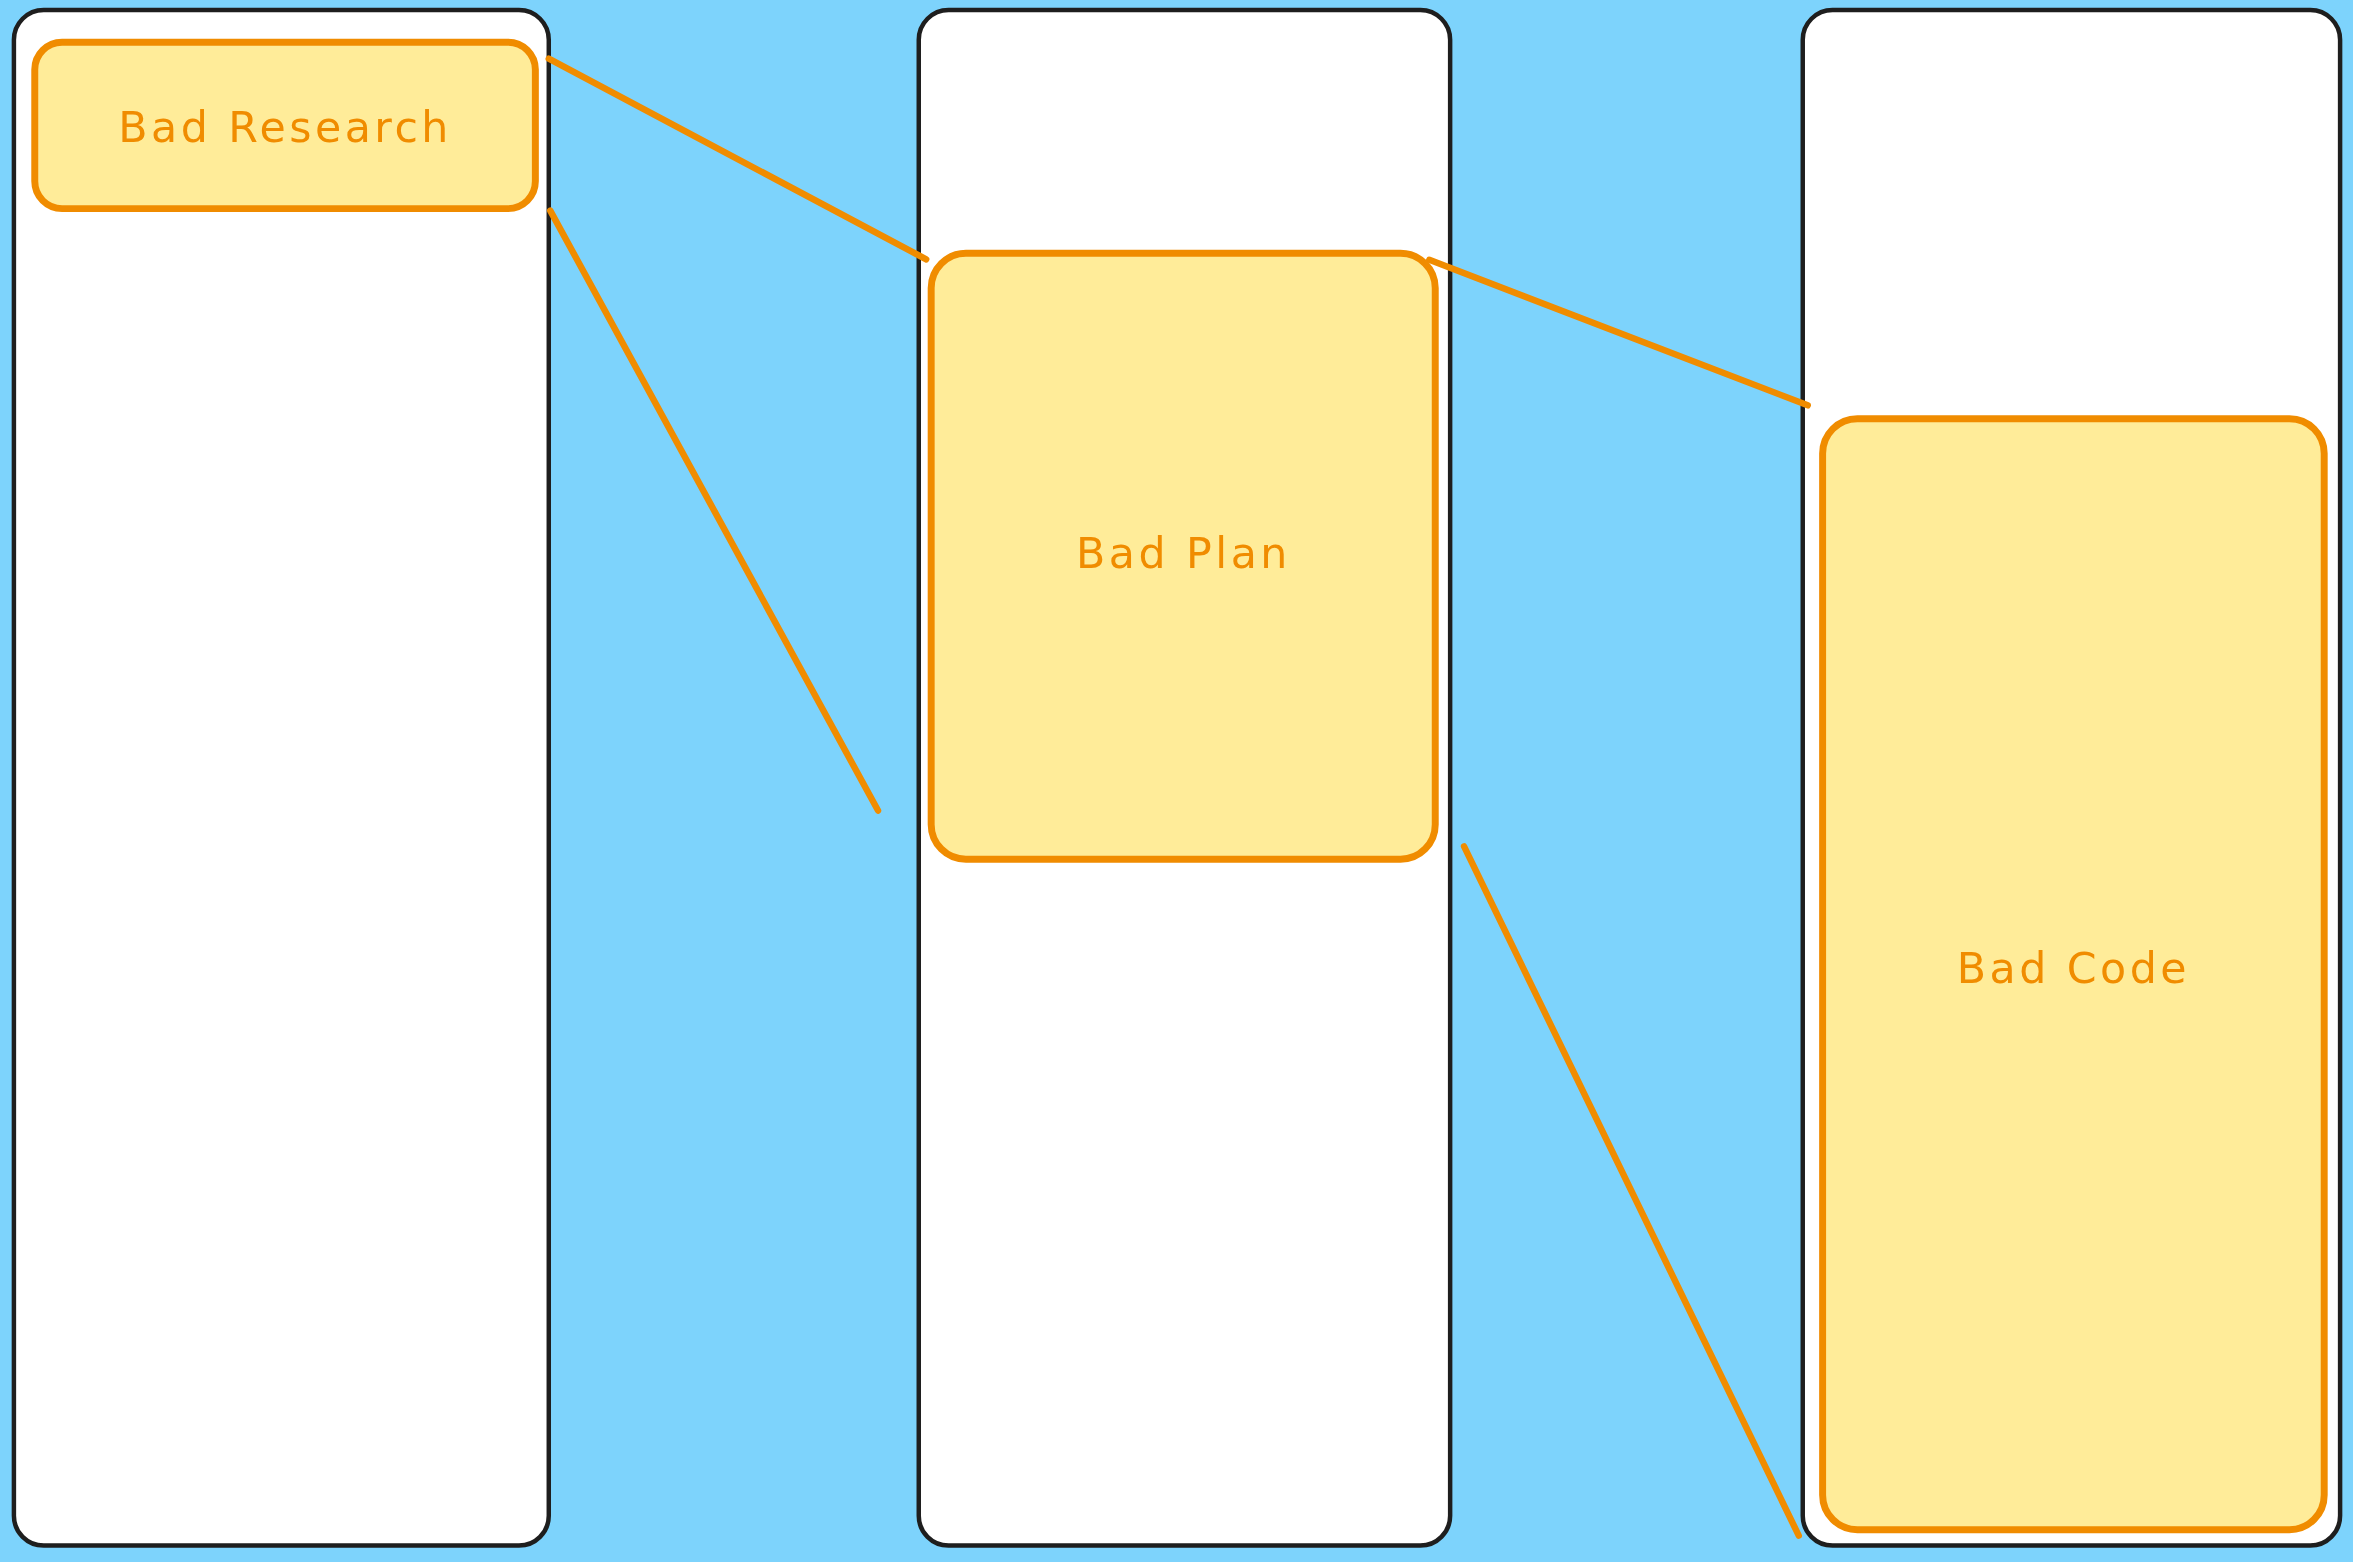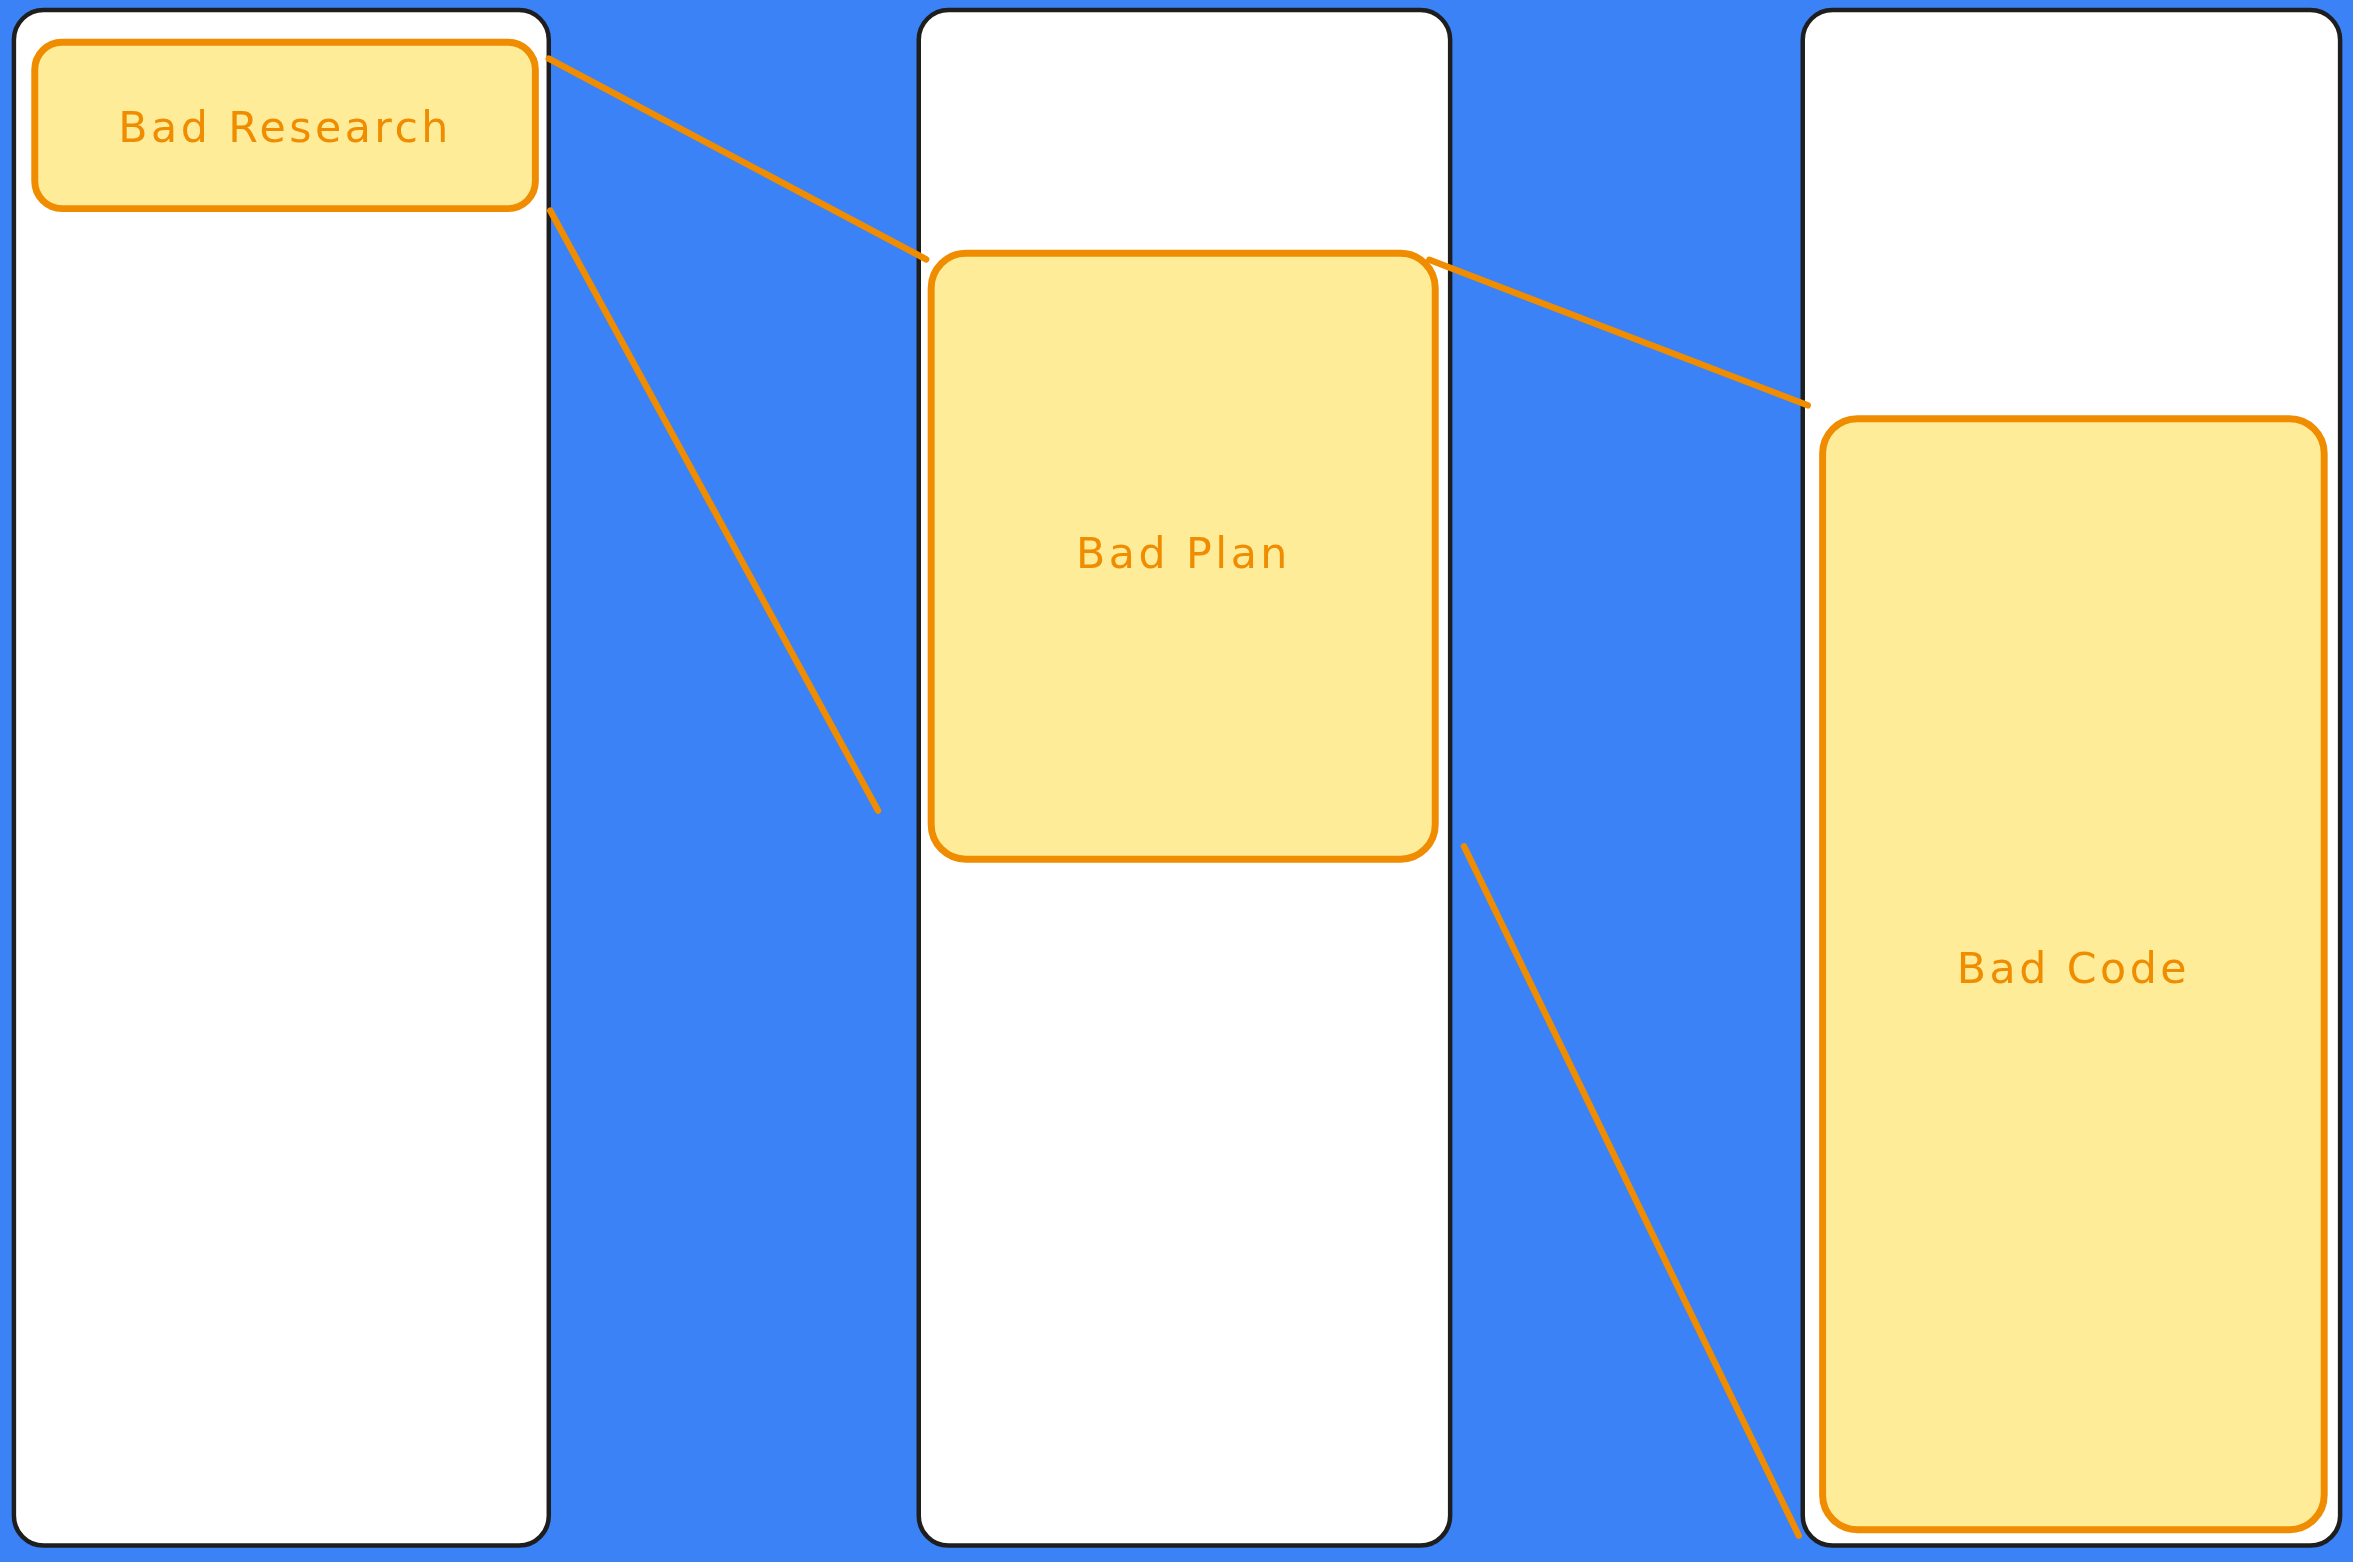--- a/index.html
+++ b/index.html
@@ -7,21 +7,21 @@
     padding: 0;
     background: #ffffff;
   }
   body {
     font-family: "DejaVu Sans", sans-serif;
   }
   #canvas {
     position: relative;
     width: 2354px;
     height: 1563px;
-    background: #3b82f6;
+    background: #7dd3fc;
     overflow: hidden;
   }
   #diagram-svg {
     position: absolute;
     left: 0;
     top: 0;
     width: 2354px;
     height: 1563px;
     display: block;
   }

